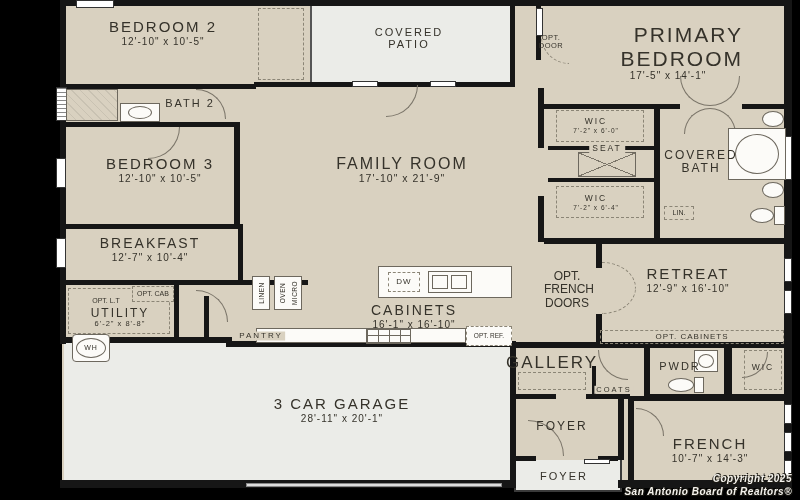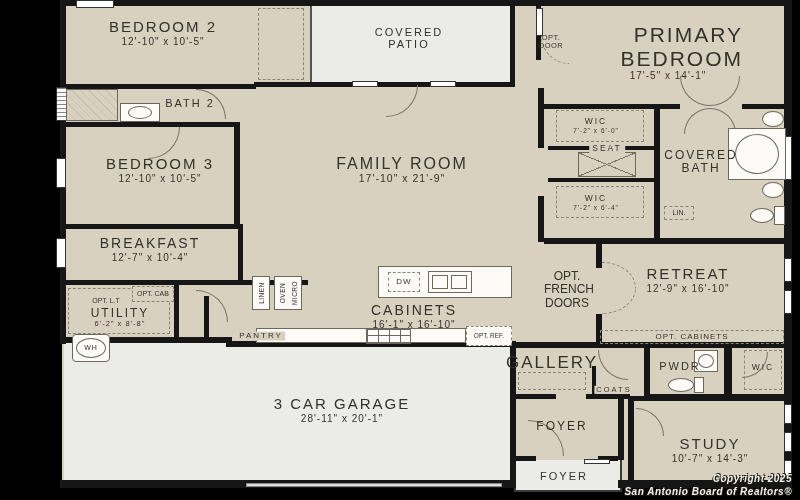--- a/index.html
+++ b/index.html
@@ -225,20 +225,20 @@
       <div class="name" style="font-size:15px;">3 CAR GARAGE</div>
       <div class="dims" style="font-size:10px;">28'-11" x 20'-1"</div>
     </div>
   <div class="lbl name" style="left:552px;top:363px;font-size:17px;">GALLERY</div>
   <div class="lbl name" style="left:614px;top:390px;font-size:7.5px;background:#d9d1c0;padding:0 2px;">COATS</div>
   <div class="lbl name" style="left:680px;top:366px;font-size:11px;">PWDR</div>
   <div class="lbl name" style="left:763px;top:368px;font-size:8.5px;">WIC</div>
   <div class="lbl name" style="left:562px;top:427px;font-size:12px;">FOYER</div>
   <div class="lbl name" style="left:564px;top:476px;font-size:11px;">FOYER</div>
   <div class="lbl" style="left:710px;top:450px;">
-      <div class="name" style="font-size:15px;">STUDY</div>
+      <div class="name" style="font-size:15px;">FRENCH</div>
       <div class="dims" style="font-size:10px;">10'-7" x 14'-3"</div>
     </div>
 
   <div class="copy" style="top:473px;">Copyright 2025</div>
   <div class="copy" style="top:486px;">San Antonio Board of Realtors®</div>
 
 </div>
 
 </body></html>

